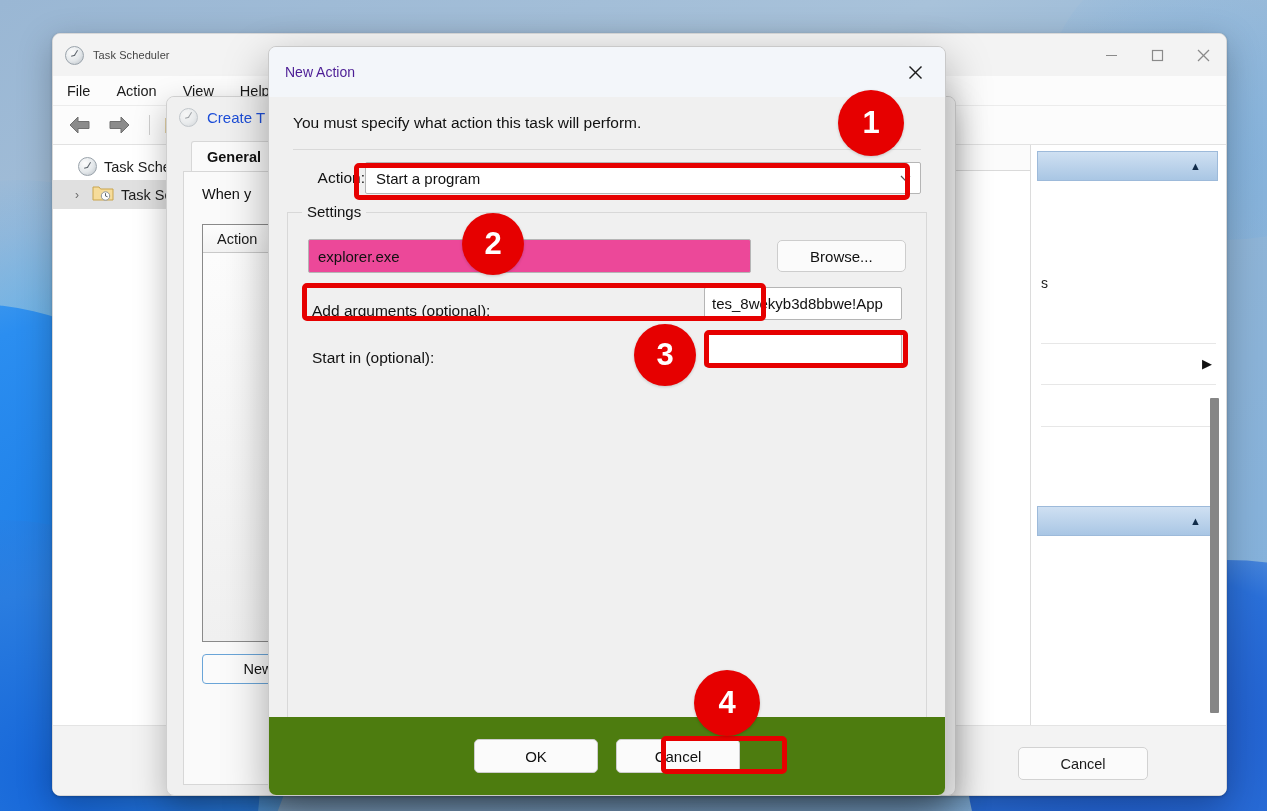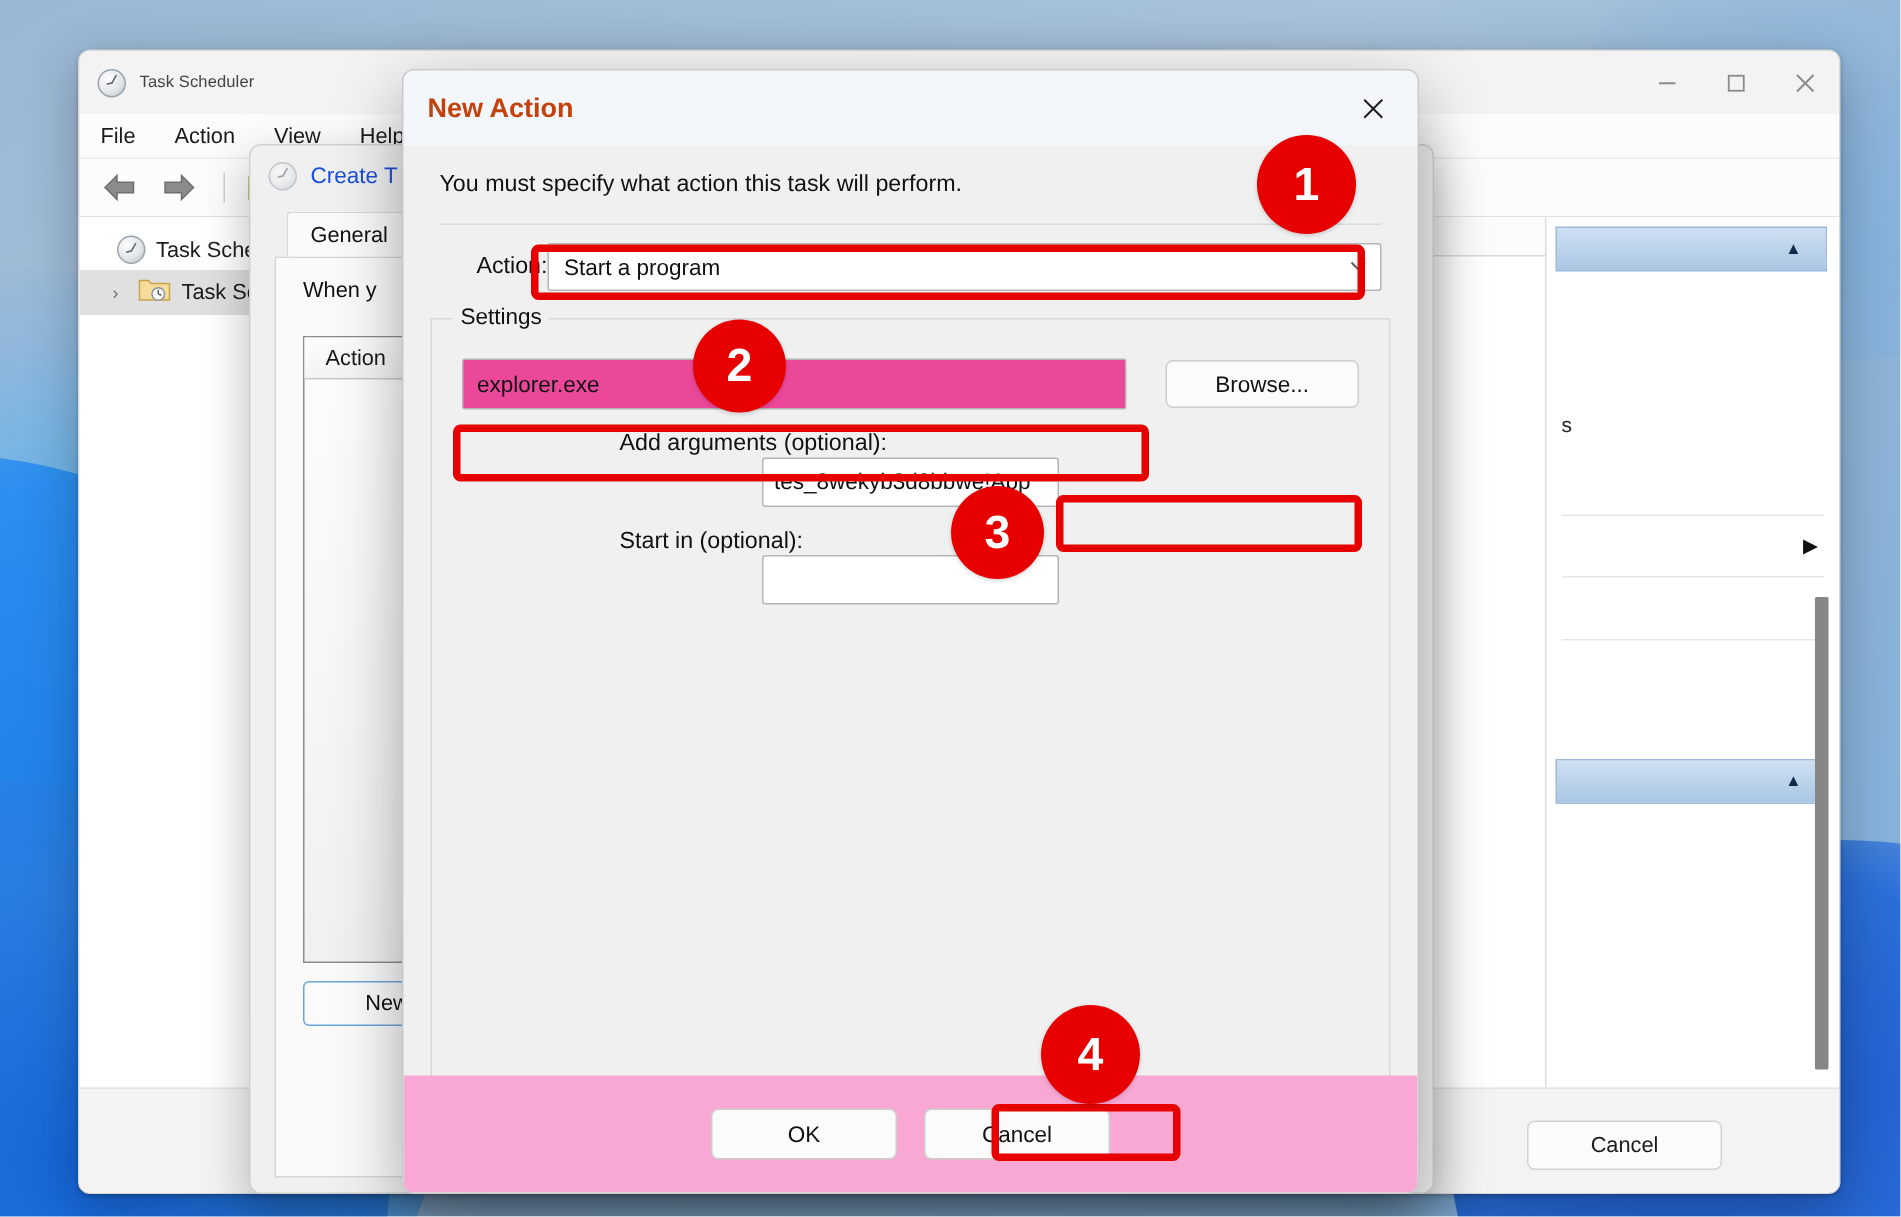--- a/index.html
+++ b/index.html
@@ -188,20 +188,21 @@
   }
   #ct-tabs {
     display: flex; align-items: flex-end; height: 34px;
     padding-left: 24px; gap: 2px;
   }
   .ct-tab {
     height: 30px; padding: 0 15px;
     display: flex; align-items: center;
     font-size: 14.5px; color: #111;
     background: #f0f0f0;
+    font-weight: bold;
   }
   .ct-tab.active {
     background: #fafafa; border: 1px solid #d7d7d7; border-bottom: none;
     border-radius: 3px 3px 0 0;
   }
   #ct-page {
     margin: 0 16px; height: 614px;
     background: #fafafa; border: 1px solid #d7d7d7;
     padding: 14px 18px;
   }
@@ -242,21 +243,21 @@
     border-radius: 8px;
     border: 1px solid #c9c9c9;
     box-shadow: 0 16px 44px rgba(0,0,0,0.34);
     overflow: hidden;
   }
   #na-titlebar {
     height: 50px; background: #f3f6fa;
     display: flex; align-items: center; padding-left: 16px;
     position: relative;
   }
-  #na-title-text { font-size: 18px; color: #c2410c; font-weight: bold; }
+  #na-title-text { font-size: 14px; color: #4c1d95; }
   #na-close {
     position: absolute; right: 8px; top: 8px;
     width: 44px; height: 34px;
     display: flex; align-items: center; justify-content: center;
     color: #222;
   }
   #na-instr {
     padding: 17px 24px 0 24px;
     font-size: 15.5px; color: #111;
   }
@@ -298,33 +299,33 @@
     border: 1px solid #b5b5b5; border-radius: 2px;
     display: flex; align-items: center; padding-left: 9px;
     font-size: 15px; color: #111;
   }
   #na-browse-btn {
     width: 132px; height: 32px;
     background: #fbfbfb; border: 1px solid #cdcdcd; border-radius: 5px;
     display: flex; align-items: center; justify-content: center;
     font-size: 15px; color: #111; margin-left: 14px;
   }
-  .na-opt-row { display: flex; align-items: center; margin-top: 14px; flex-direction: column; }
+  .na-opt-row { display: flex; align-items: flex-end; margin-top: 14px; }
   .na-opt-row .na-field-label { width: 396px; padding-left: 4px; }
   .na-opt-input {
     width: 198px; height: 33px; background: #fff;
     border: 1px solid #b5b5b5; border-radius: 2px;
     display: flex; align-items: center; padding-left: 7px;
     font-size: 15px; color: #111;
     overflow: hidden; white-space: nowrap;
   }
 
   #na-footer {
     position: absolute; bottom: 0; left: 0; width: 100%; height: 78px;
-    background: #f9a8d4;
+    background: #4d7c0f;
     display: flex; align-items: center; justify-content: center; gap: 18px;
   }
   .na-btn {
     width: 124px; height: 34px;
     background: #fbfbfb; border: 1px solid #cdcdcd; border-radius: 5px;
     display: flex; align-items: center; justify-content: center;
     font-size: 15px; color: #111;
   }
 
   

